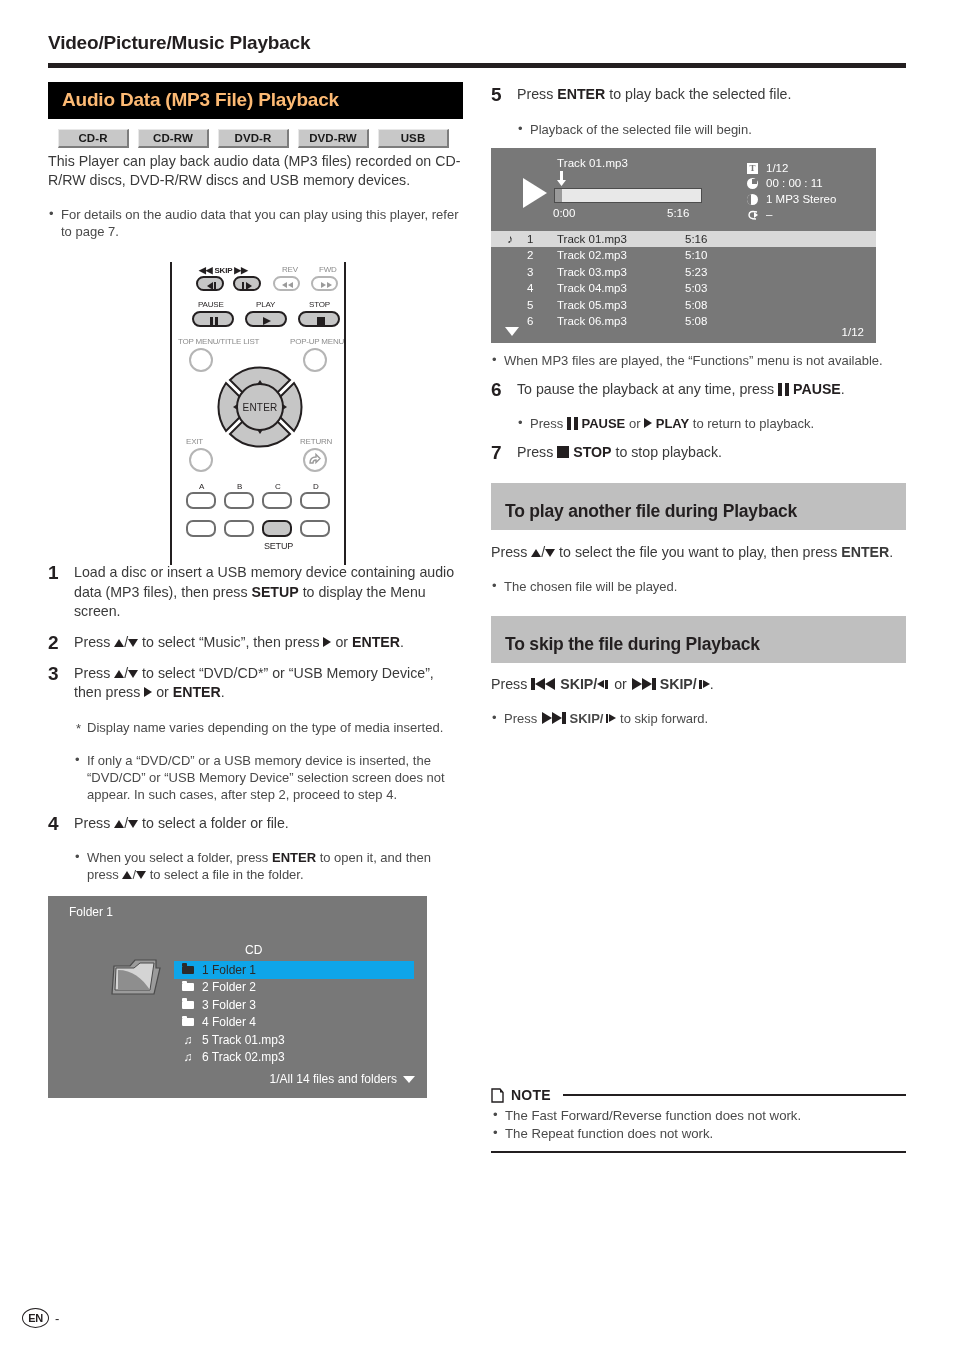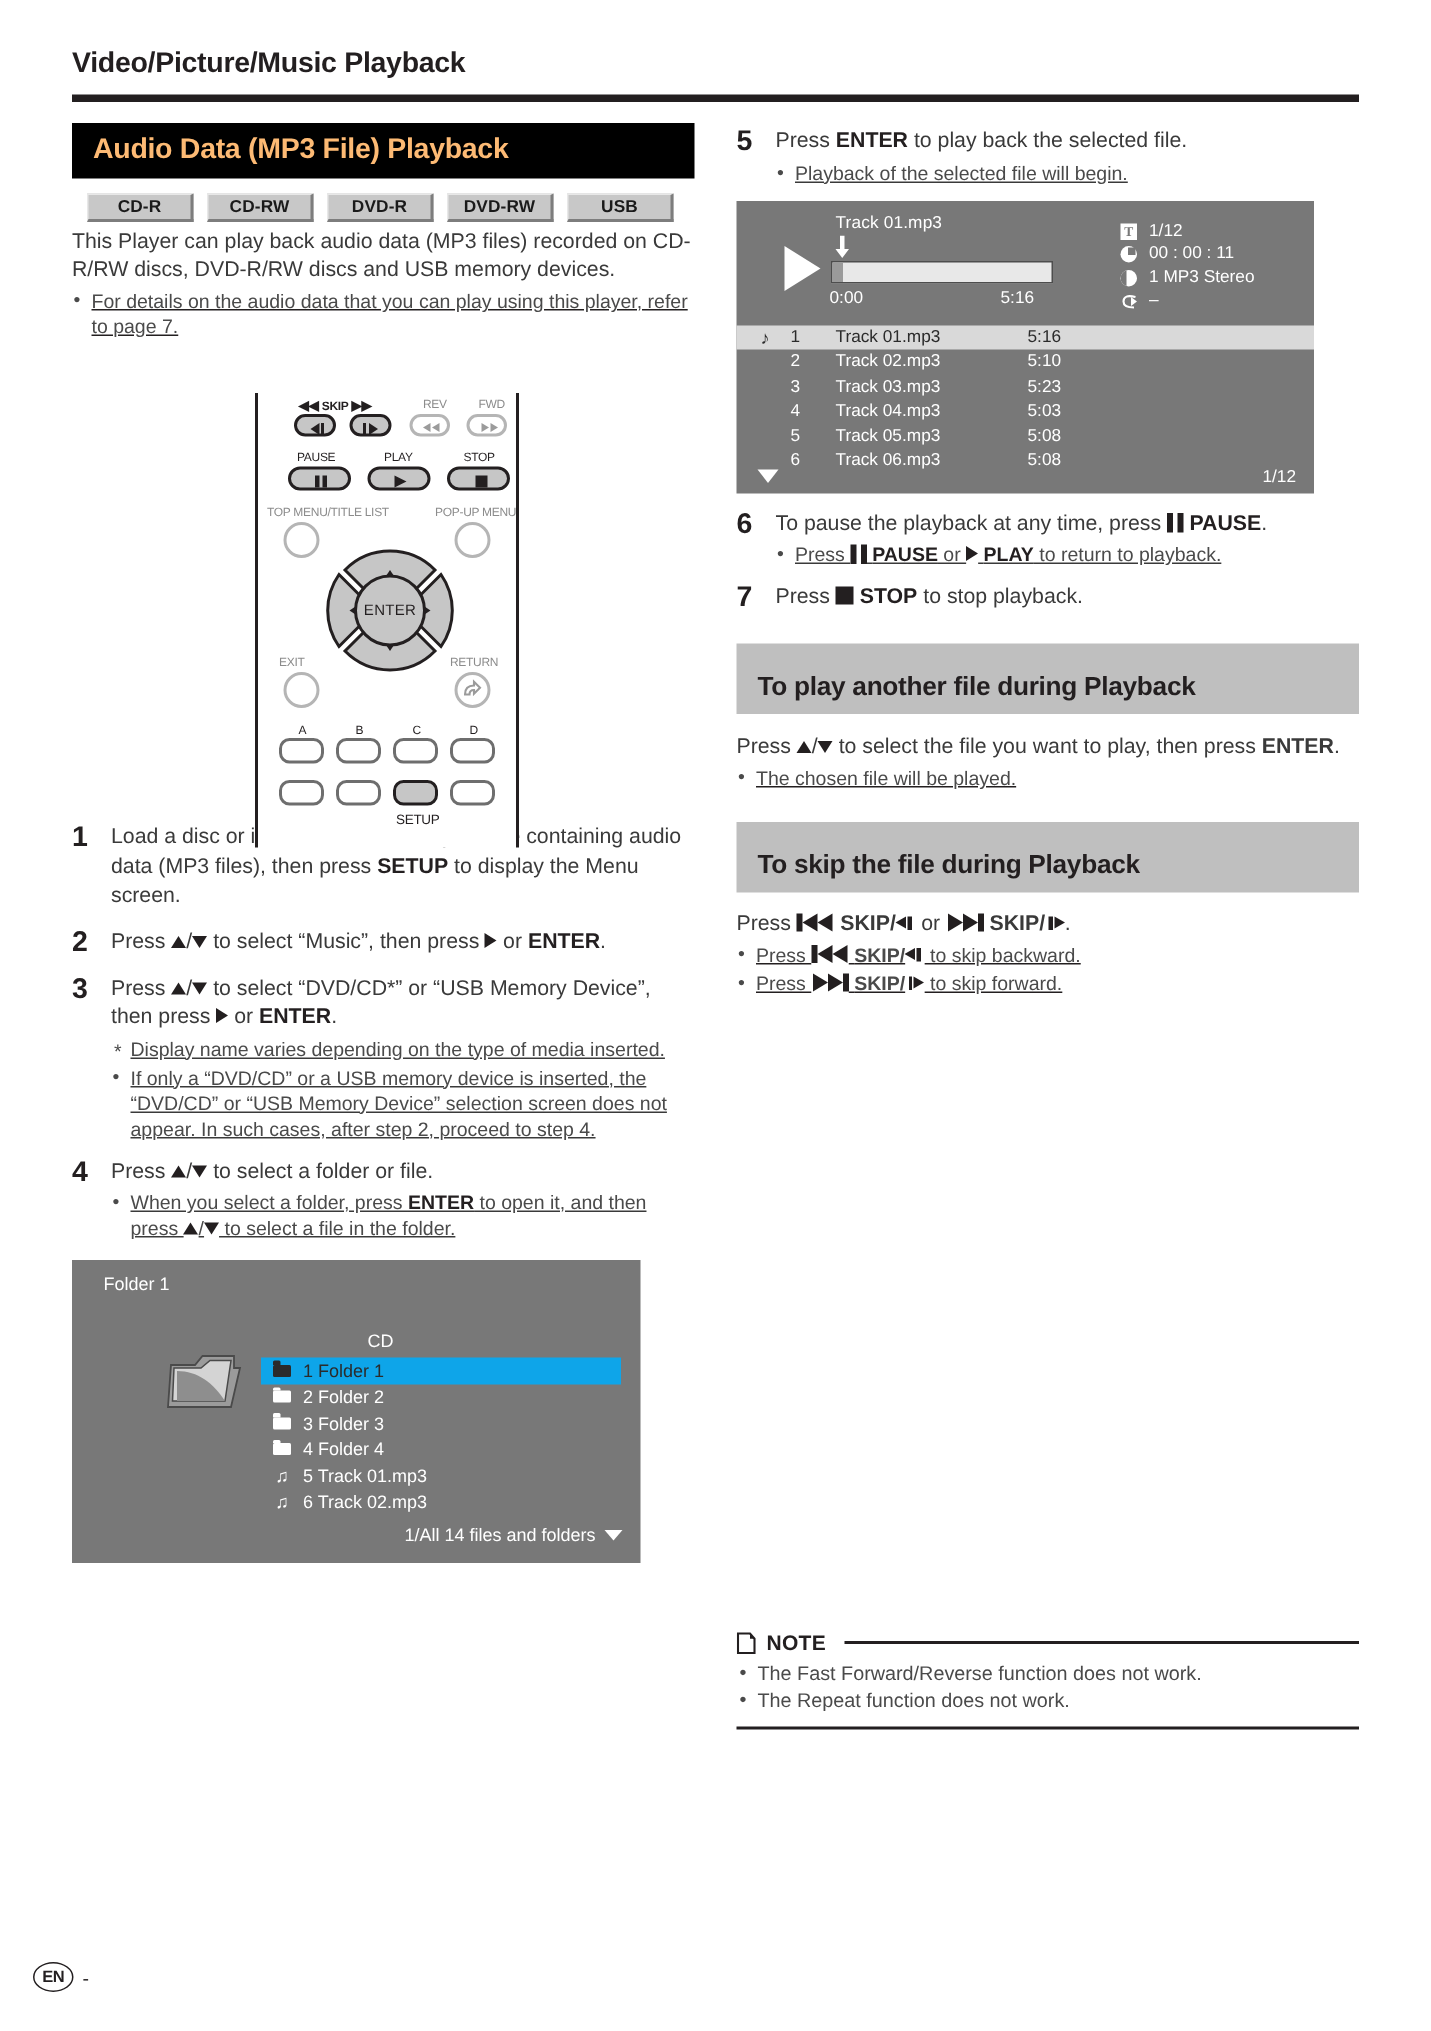--- a/index.html
+++ b/index.html
@@ -97,23 +97,22 @@
 
   
   .para {
     font-size: 14.2px;
     line-height: 19px;
     margin-top: 4px;
     color: #3a3a3a;
   }
   .bullet-list {
     list-style: none;
-    margin: 2px 0 0 0;
+    margin: 16px 0 0 0;
     padding: 0;
-    text-decoration: underline;
   }
   .bullet-list li {
     font-size: 13px;
     line-height: 17px;
     color: #4a4a4a;
     padding-left: 13px;
     position: relative;
     margin-top: 2px;
   }
   .bullet-list li::before {
@@ -924,20 +923,23 @@
             <span class="p-idx">6</span>
             <span class="p-name">Track 06.mp3</span>
             <span class="p-dur">5:08</span>
           </div>
         </div>
 
       <div class="p-down-arrow"></div>
       <div class="p-page">1/12</div>
     </div>
 
+    <ul class="bullet-list" style="margin-top:9px;" id="osd-note-bullets">
+        <li>When MP3 files are played, the “Functions” menu is not available.</li>
+      </ul>
 
     <div id="right-steps-cont" style="margin-top:4px;">
         <div class="step">
           <div class="step-num">6</div>
           <div class="step-body">To pause the playback at any time, press <span class="gl-pause"></span> <b>PAUSE</b>.<ul class="bullet-list">
               <li>Press <span class="gl-pause"></span> <b>PAUSE</b> or <span class="gl gl-right"></span> <b>PLAY</b> to return to playback.</li>
             </ul></div>
         </div>
         <div class="step">
           <div class="step-num">7</div>
@@ -949,21 +951,20 @@
 
     <div class="para" style="margin-top:13px;" id="play-another-body">Press <span class="gl gl-up"></span>/<span class="gl gl-down"></span> to select the file you want to play, then press <b>ENTER</b>.</div>
     <ul class="bullet-list" id="play-another-bullets">
         <li>The chosen file will be played.</li>
       </ul>
 
     <div class="bar-gray right" style="margin-top:21px;">To skip the file during Playback</div>
 
     <div class="para" style="margin-top:12px;" id="skip-body">Press <span class="gl-skipprev"><i></i></span>  <b>SKIP/</b><span class="gl-prevsm"></span> or <span class="gl-skipnext"><i></i></span>  <b>SKIP/</b><span class="gl-nextsm"></span>.</div>
     <ul class="bullet-list" id="skip-bullets">
-        <li>Press <span class="gl-skipprev"><i></i></span>  <b>SKIP/</b><span class="gl-prevsm"></span> to skip backward.</li>
         <li>Press <span class="gl-skipnext"><i></i></span>  <b>SKIP/</b><span class="gl-nextsm"></span> to skip forward.</li>
       </ul>
   </div>
 
   <div class="note-wrap">
     <div class="note-head">
       <span class="note-icon">
         <svg width="13" height="15" viewBox="0 0 13 15">
           <path d="M1 1 L9 1 L12 4.5 L12 14 L1 14 Z" fill="#ffffff" stroke="#231f20" stroke-width="1.4"></path>
           <path d="M9 1 L9 4.5 L12 4.5" fill="#231f20"></path>

